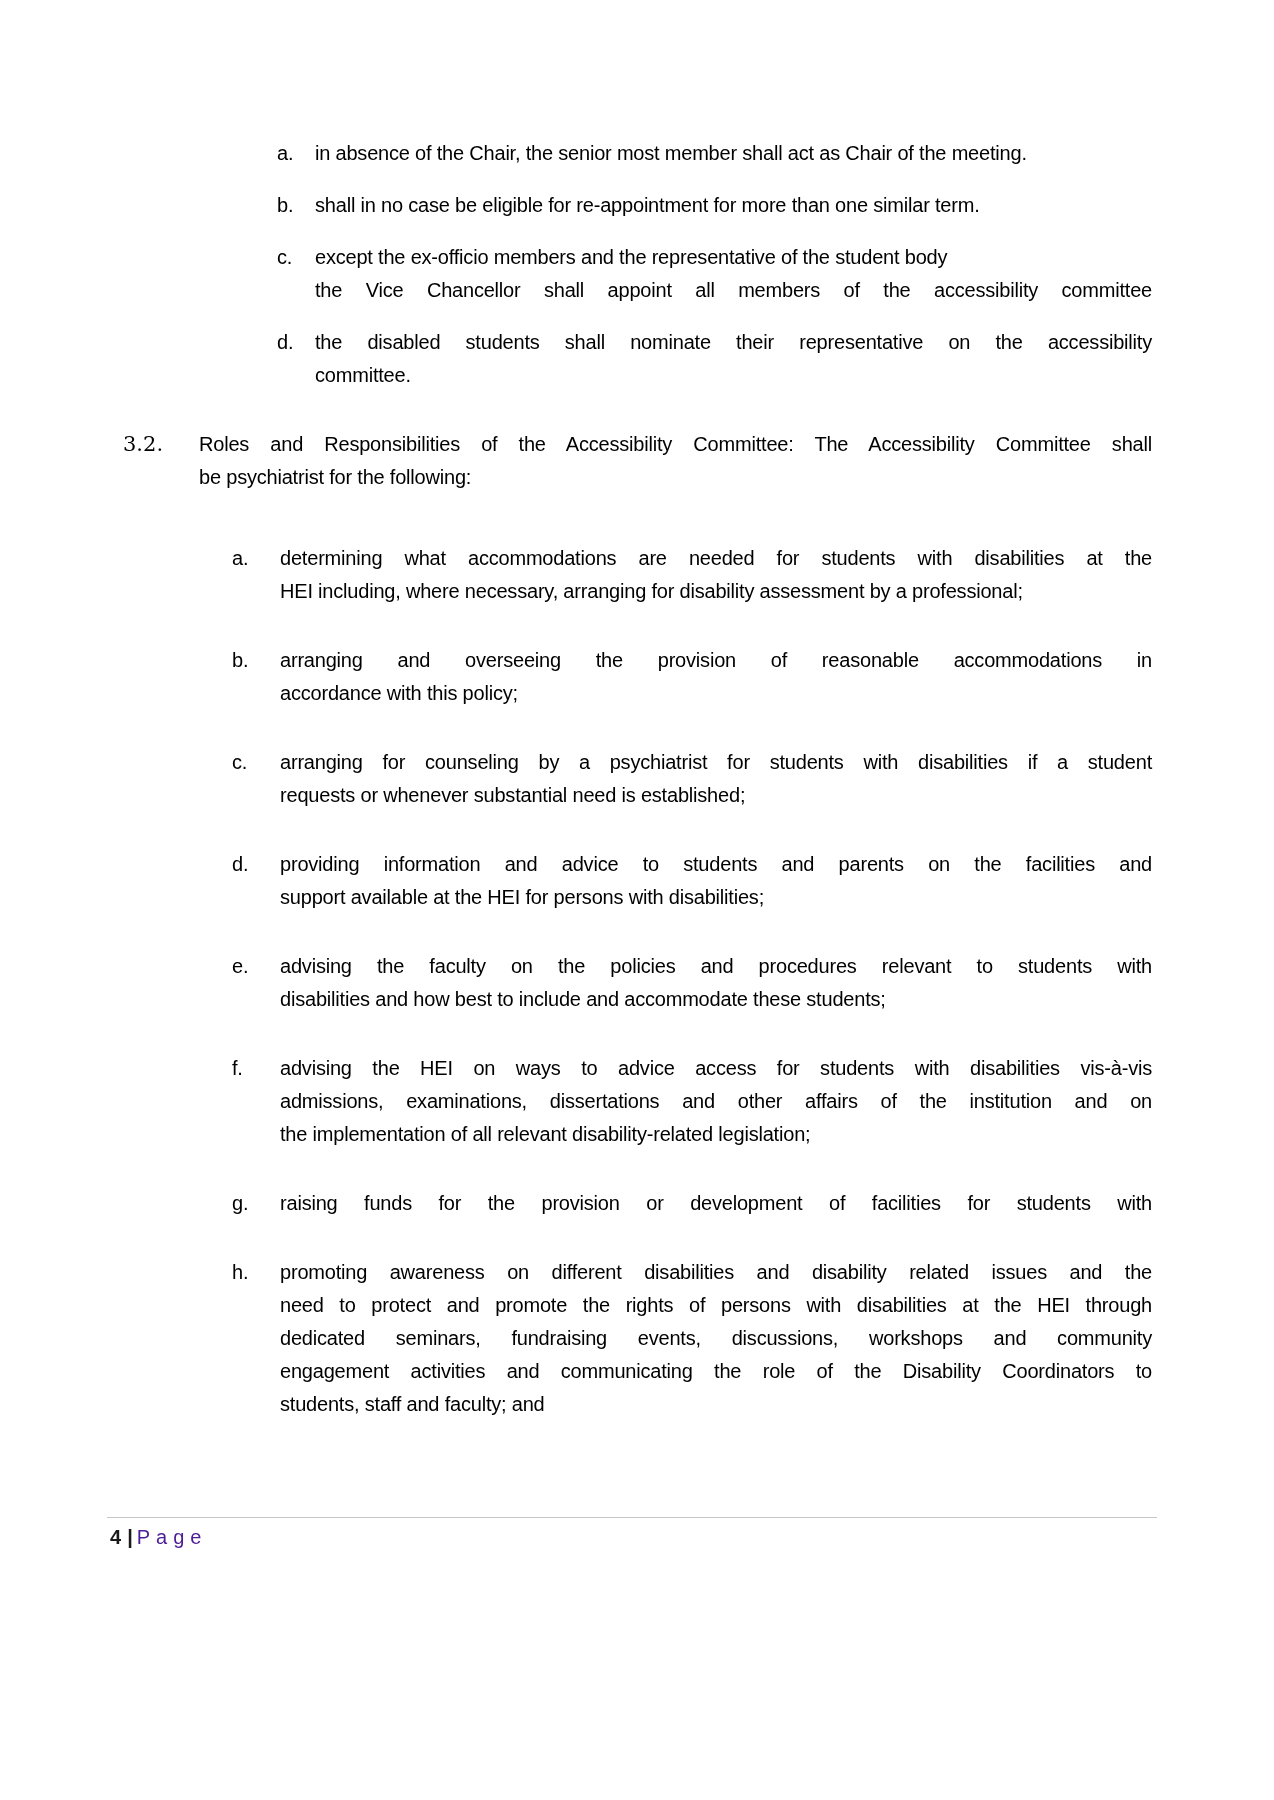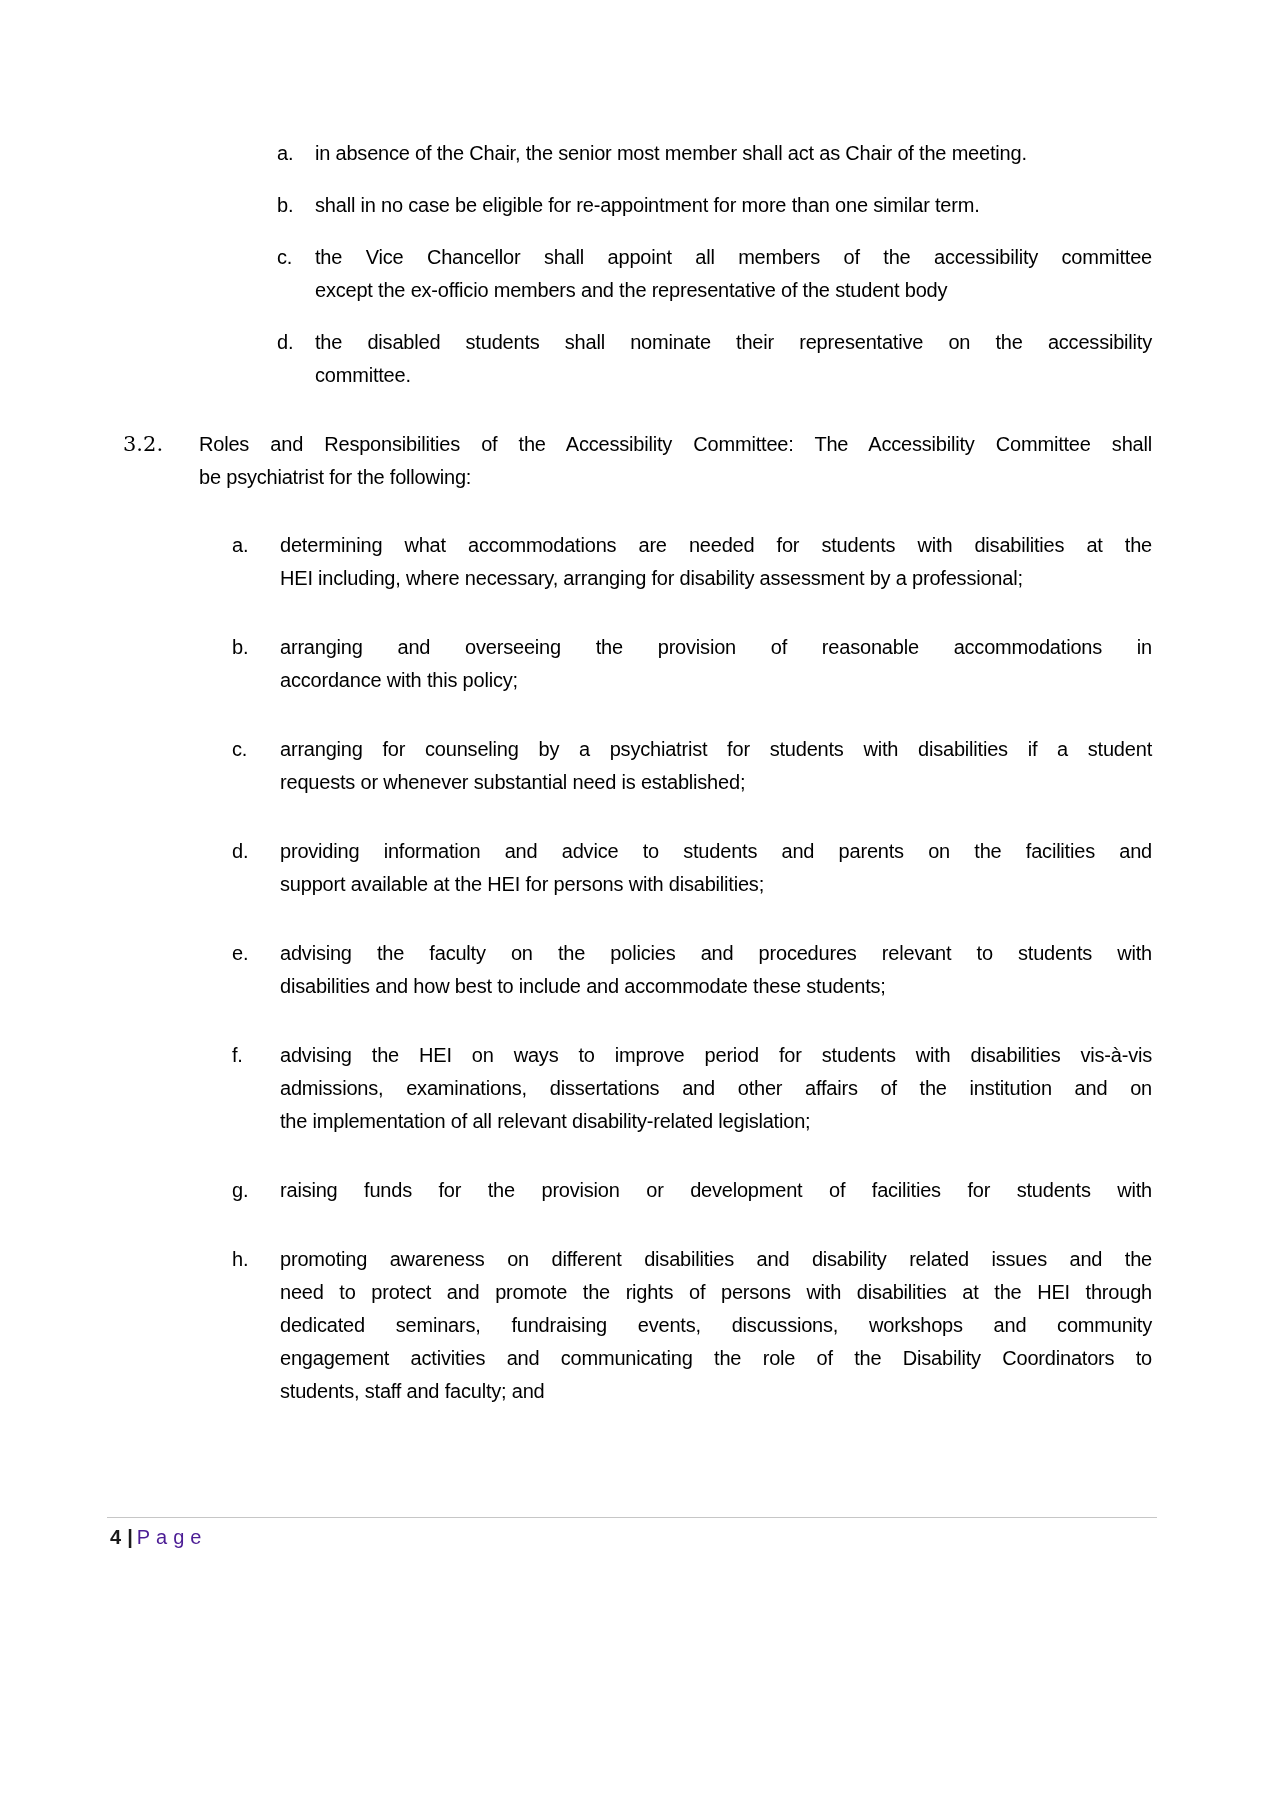--- a/index.html
+++ b/index.html
@@ -16,21 +16,21 @@
     padding:137px 122px 0 107px;
     overflow:hidden;
   }
   .line { white-space:nowrap; }
   .line.jl { text-align:justify; text-align-last:justify; }
   .list .item { position:relative; }
   .list1 .item { padding-left:208px; margin-bottom:19px; }
   .list1 .marker { position:absolute; left:170px; top:0; }
   .list2 .item { padding-left:173px; margin-bottom:36px; }
   .list2 .marker { position:absolute; left:125px; top:0; }
-  .section { position:relative; padding-left:92px; margin-top:36px; margin-bottom:35px; }
+  .section { position:relative; padding-left:92px; margin-top:36px; margin-bottom:48px; }
   .sec-num {
     position:absolute; left:16px; top:0;
     font-family:"DejaVu Serif", serif;
     font-size:21px; letter-spacing:0;
   }
   .u { text-decoration-thickness:1.5px; text-underline-offset:4px; }
   .footer-rule {
     position:absolute; left:107px; top:1517px;
     width:1050px; height:0;
     border-top:1.5px solid #c6c6c6;
@@ -57,22 +57,22 @@
       </div>
       <div class="item">
         <span class="marker">b.</span>
         <div class="body">
           <div class="line">shall in no case be eligible for re-appointment for more than one similar term.</div>
         </div>
       </div>
       <div class="item">
         <span class="marker">c.</span>
         <div class="body">
+          <div class="line">except the ex-officio members and the representative of the student body</div>
           <div class="line jl">the Vice Chancellor shall appoint all members of the accessibility committee</div>
-          <div class="line">except the ex-officio members and the representative of the student body</div>
         </div>
       </div>
       <div class="item">
         <span class="marker">d.</span>
         <div class="body">
           <div class="line jl">the disabled students shall nominate their representative on the accessibility</div>
           <div class="line">committee.</div>
         </div>
       </div>
     </div>
@@ -117,21 +117,21 @@
       <div class="item">
         <span class="marker">e.</span>
         <div class="body">
           <div class="line jl">advising the faculty on the policies and procedures relevant to students with</div>
           <div class="line">disabilities and how best to include and accommodate these students;</div>
         </div>
       </div>
       <div class="item">
         <span class="marker">f.</span>
         <div class="body">
-          <div class="line jl">advising the HEI on ways to improve period for students with disabilities vis-à-vis</div>
+          <div class="line jl">advising the HEI on ways to advice access for students with disabilities vis-à-vis</div>
           <div class="line jl">admissions, examinations, dissertations and other affairs of the institution and on</div>
           <div class="line">the implementation of all relevant disability-related legislation;</div>
         </div>
       </div>
       <div class="item">
         <span class="marker">g.</span>
         <div class="body">
           <div class="line jl">raising funds for the provision or development of facilities for students with</div>
         </div>
       </div>

